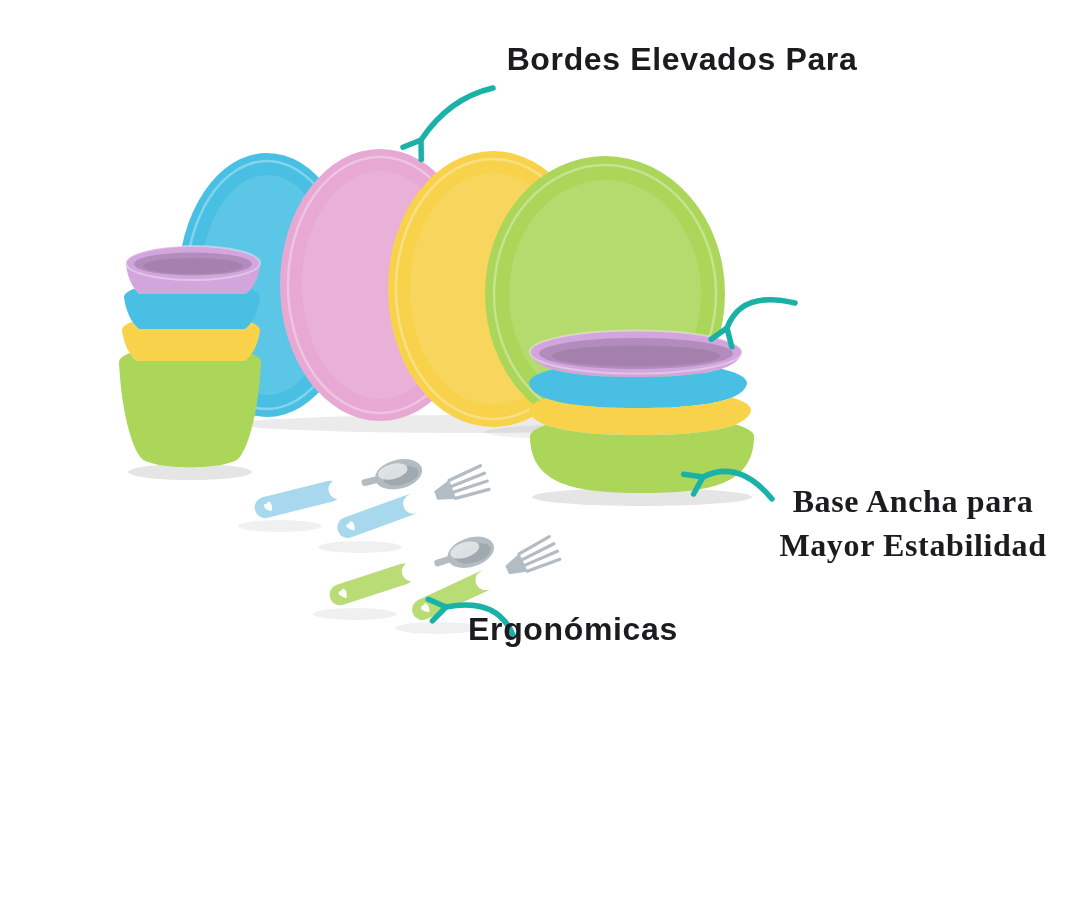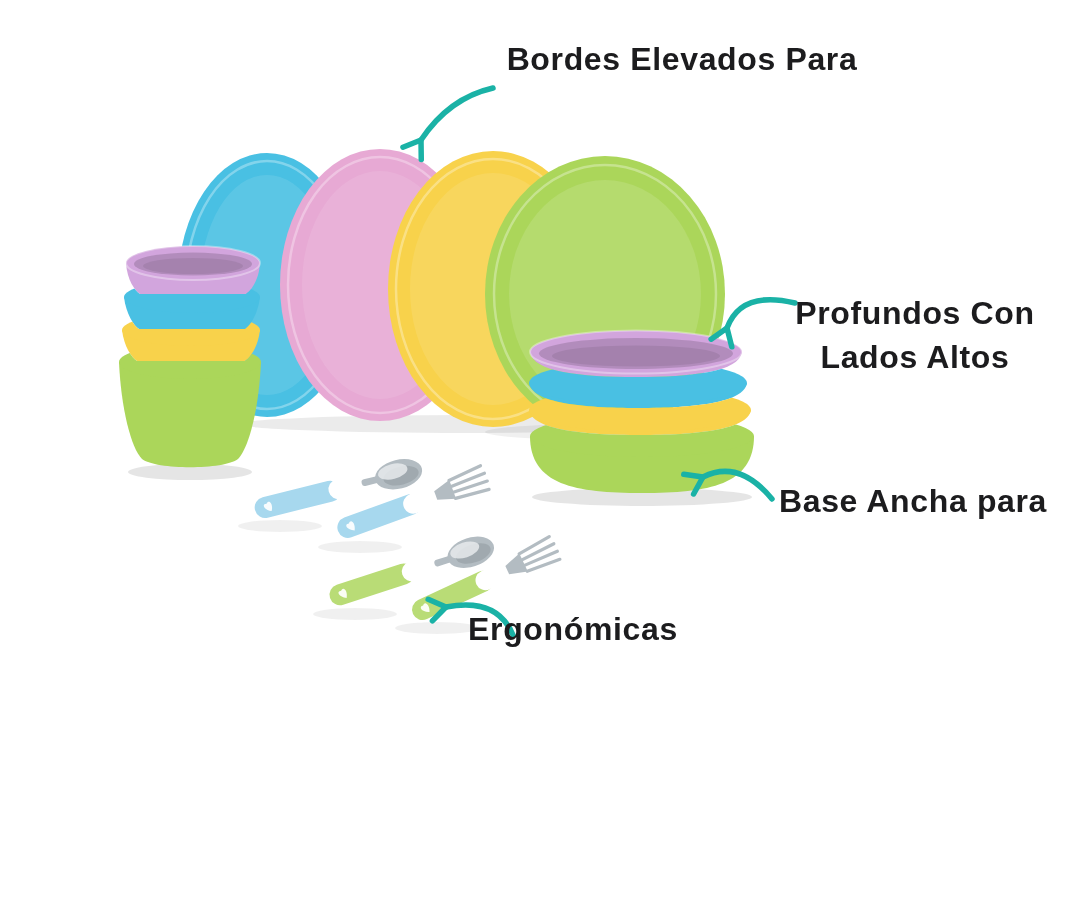--- a/index.html
+++ b/index.html
@@ -169,26 +169,23 @@
     <path d="M 770,303 Q 716,290 702,328" class="s-arrow" marker-end="url(#ah)"></path>
     <path d="M 747,499 Q 714,459 678,477" class="s-arrow" marker-end="url(#ah)"></path>
     <path d="M 488,635 Q 472,597 421,607" class="s-arrow" marker-end="url(#ah)"></path>
   </g>
 </svg>
 
   <div class="callout" style="left:457px; top:37px; width:400px;">
     <div>Bordes Elevados Para</div>
   </div>
 
-  <div class="callout" style="left:740px; top:291px; width:300px;">
-    <div>Profundos Con</div>
-    <div>Lados Altos</div>
-  </div>
 
-  <div class="callout" style="left:738px; top:479px; width:300px;">
+  <div class="callout" style="left:738px; top:479px; width:300px;font-family:Liberation Serif, serif;">
     <div>Base Ancha para</div>
+    <div>Mayor Estabilidad</div>
   </div>
 
   <div class="callout" style="left:398px; top:607px; width:300px;">
     <div>Ergonómicas</div>
   </div>
 
 </div>
 
 </body></html>

